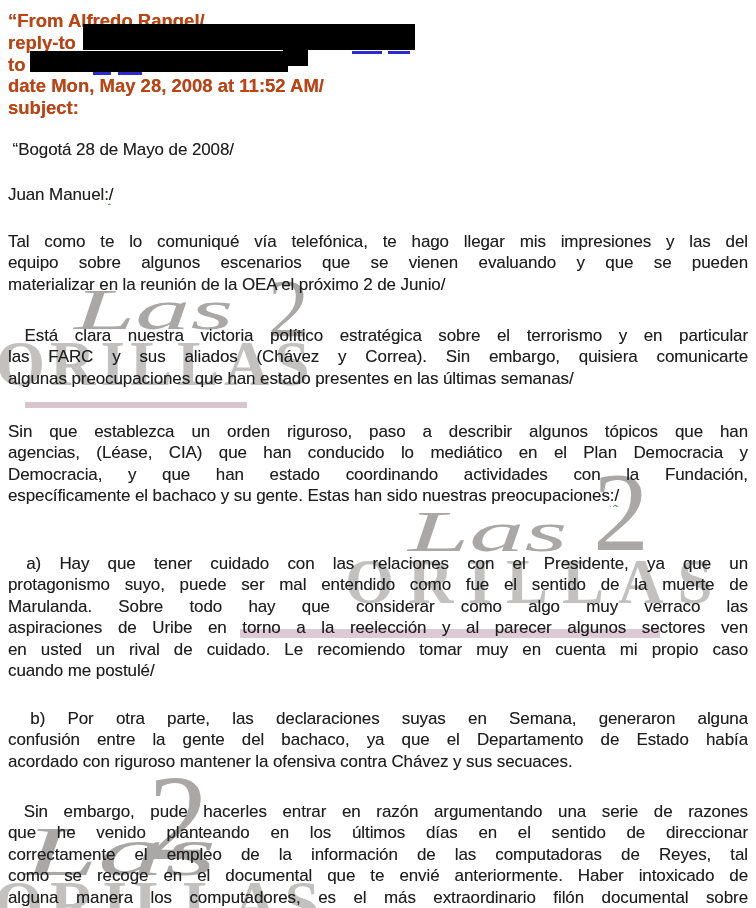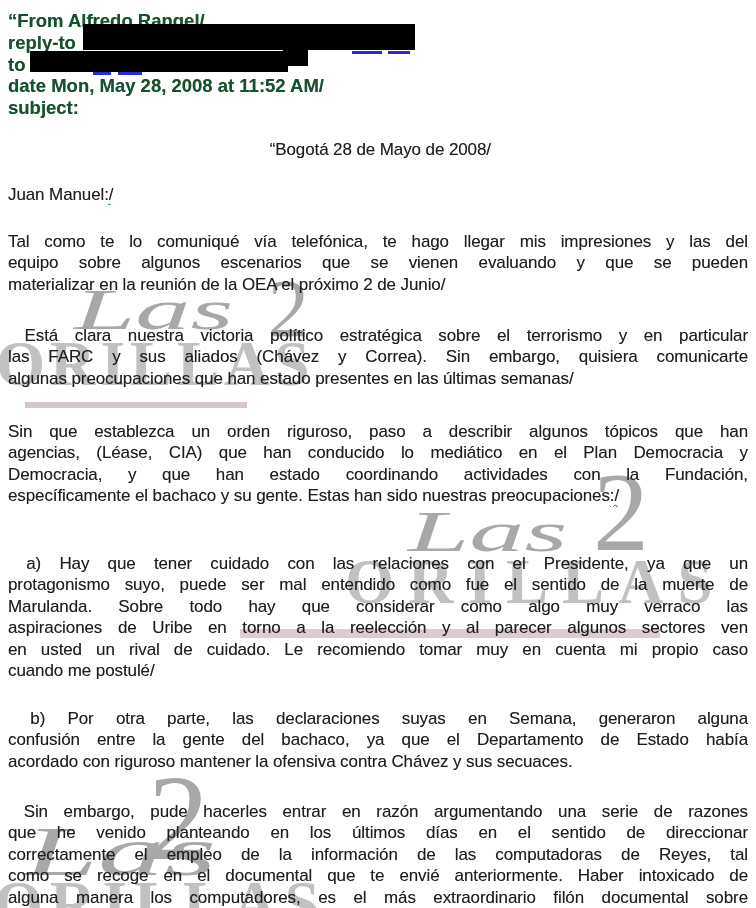--- a/index.html
+++ b/index.html
@@ -2,37 +2,37 @@
 <html><head>
 <meta charset="utf-8">
 <style>
   html,body{margin:0;padding:0;background:#ffffff;}
   .page{
     position:relative;width:756px;height:908px;background:#ffffff;
     overflow:hidden;font-family:"Liberation Sans",sans-serif;color:#1e1e1e;
   }
   
   .hdr{position:absolute;left:8px;top:10px;width:740px;z-index:2;}
-  .hline{height:21.8px;line-height:21.8px;font-weight:bold;font-size:18.5px;color:#14532d;
+  .hline{height:21.8px;line-height:21.8px;font-weight:bold;font-size:18.5px;color:#c2410c;
          text-shadow:0 0 .6px rgba(0,0,0,.45);white-space:pre;}
   .redact{position:absolute;background:#000;z-index:3;}
   .redact-a{left:83px;top:24px;width:332px;height:26px;}
   .redact-b{left:30px;top:51px;width:258px;height:21px;}
   .redact-b2{left:283px;top:50px;width:25px;height:16px;}
   .bluebit{position:absolute;background:#2a2ad0;height:3px;z-index:1;}
   .bb1{left:352px;top:51px;width:30px;}
   .bb2{left:388px;top:51px;width:22px;}
   .bb3{left:93px;top:72px;width:18px;}
   .bb4{left:118px;top:72px;width:24px;}
   
   .para{position:absolute;left:8px;width:740px;z-index:1;font-size:17px;
         letter-spacing:-0.1px;text-shadow:0 0 .6px rgba(0,0,0,.4);}
   .ln{height:21.4px;line-height:21.4px;overflow:hidden;}
   .j{text-align:justify;text-align-last:justify;}
-  .dateline{top:139px;text-align:center;}
+  .dateline{top:139px;}
   .salutation{top:184px;}
   .p1{top:231px;}
   .p2{top:325px;}
   .p3{top:421px;}
   .p4{top:553px;}
   .p5{top:708px;}
   .p6{top:801px;}
   .squiggle{
     text-decoration-line:underline;text-decoration-style:wavy;
     text-decoration-color:#2e9e3e;text-decoration-thickness:1px;

